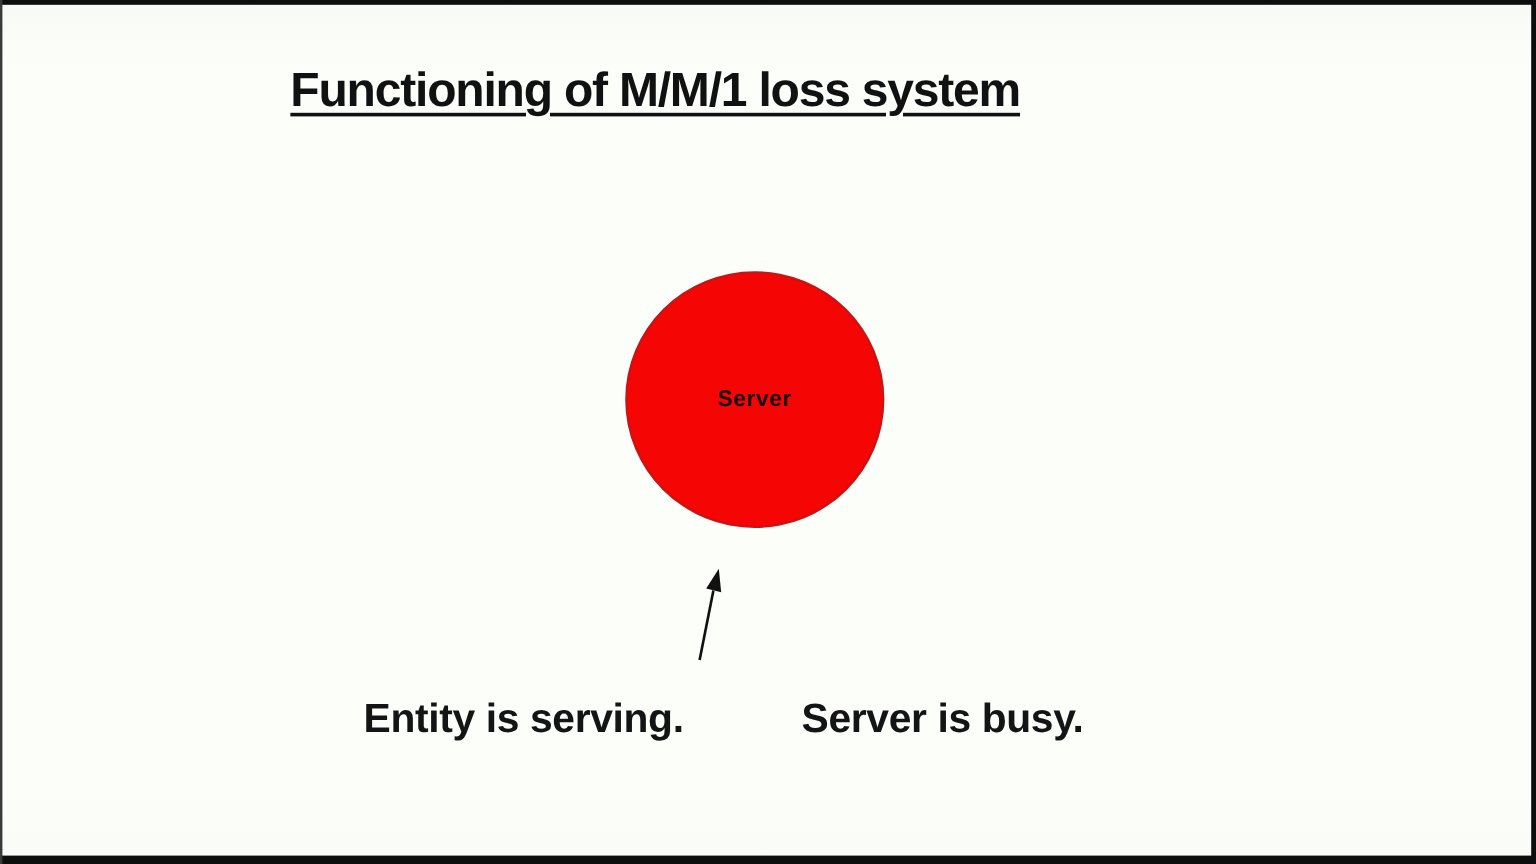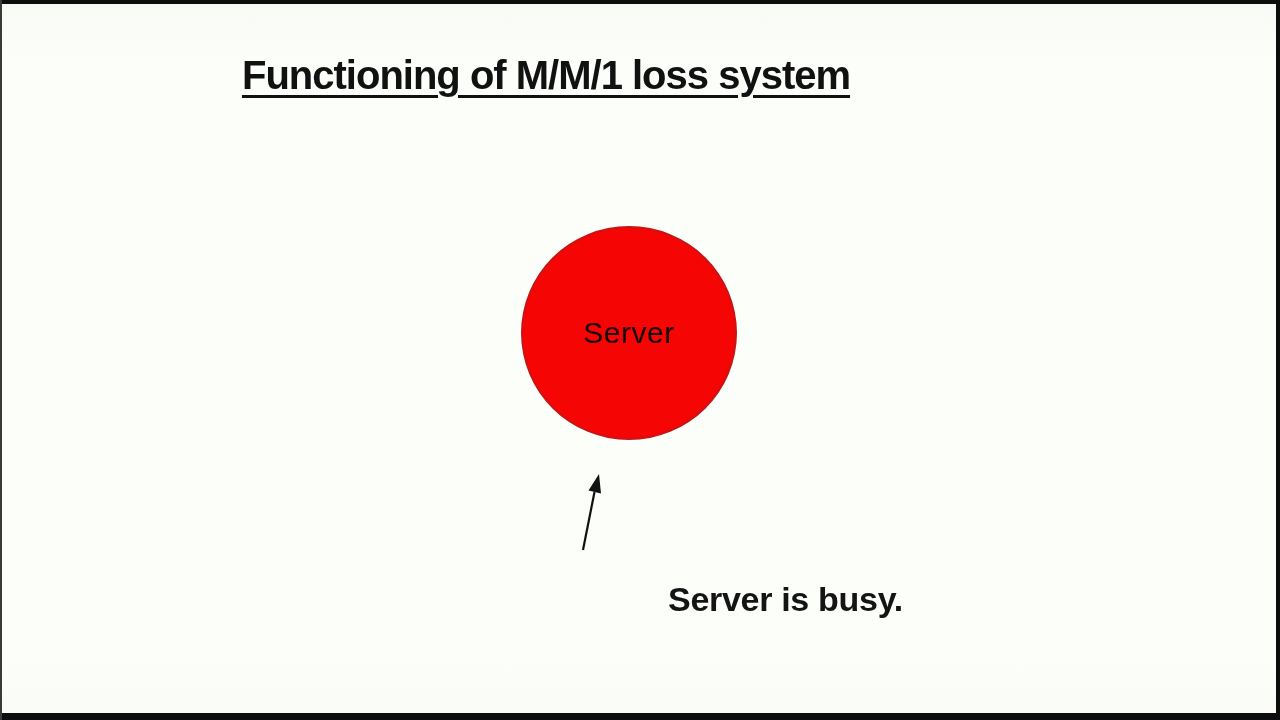--- a/index.html
+++ b/index.html
@@ -42,22 +42,22 @@
     top: 226px;
     width: 216px;
     height: 214px;
     border-radius: 50%;
     border: 2px solid #c81414;
     display: flex;
     align-items: center;
     justify-content: center;
   }
   .server-label {
-    font-size: 30px;
-    font-weight: normal;
+    font-size: 19px;
+    font-weight: bold;
     color: #170808;
     letter-spacing: 0.5px;
   }
 
   .arrow-wrap {
     position: absolute;
     left: 573px;
     top: 466px;
     width: 36px;
     height: 90px;
@@ -91,15 +91,16 @@
     <span class="server-label">Server</span>
   </div>
 
   <div class="arrow-wrap">
     <svg width="36" height="90" viewBox="0 0 36 90" xmlns="http://www.w3.org/2000/svg">
       <line x1="10" y1="84" x2="21.5" y2="26" stroke="#111" stroke-width="2.2"></line>
       <polygon points="26,8 28,27.5 15.5,24.5" fill="#111"></polygon>
     </svg>
   </div>
 
+  <div class="caption caption-entity">Entity is serving.</div>
   <div class="caption caption-busy">Server is busy.</div>
 
 </div>
 
 </body></html>

